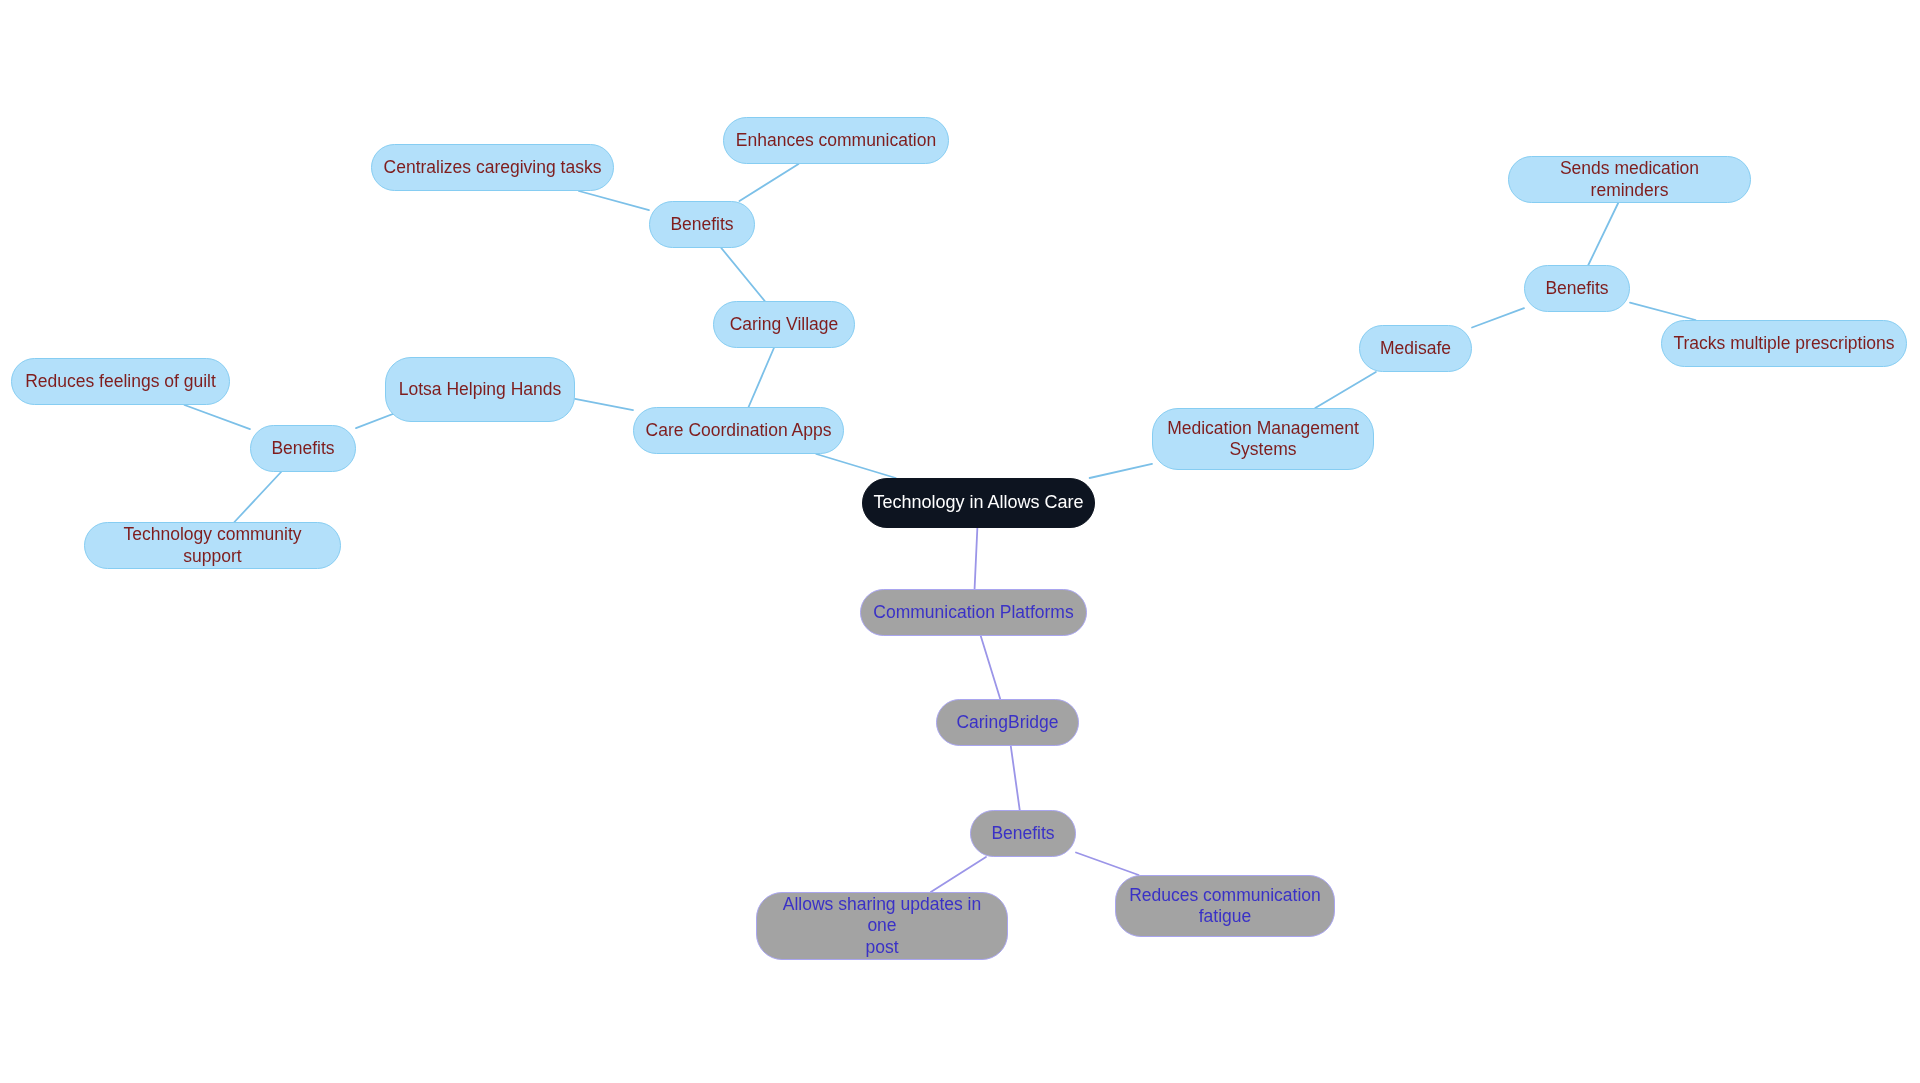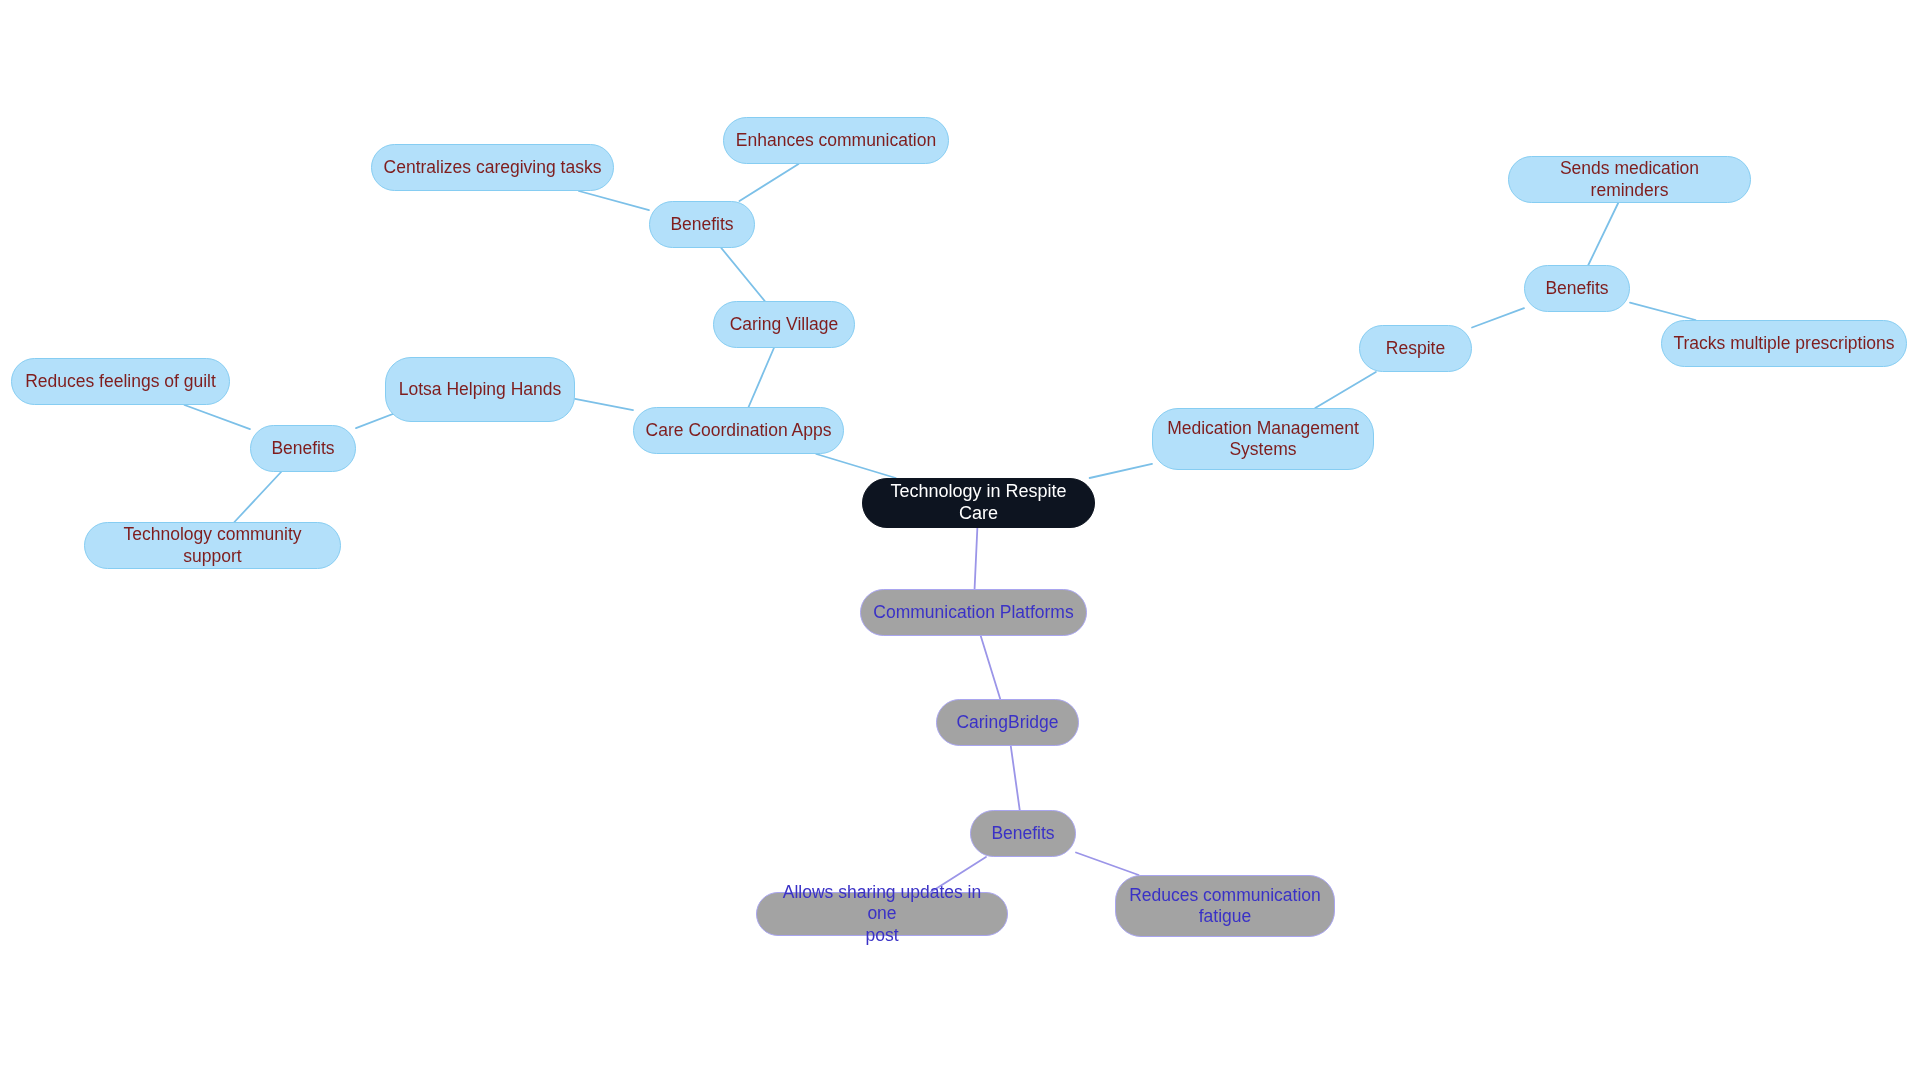--- a/index.html
+++ b/index.html
@@ -118,30 +118,30 @@
 
   <div class="node node-blue" id="n-caring_village" style="left:713px; top:301px; width:142px; height:47px;">
     <span>Caring Village</span>
   </div>
 
   <div class="node node-blue" id="n-care_coordination_apps" style="left:633px; top:407px; width:211px; height:47px;">
     <span>Care Coordination Apps</span>
   </div>
 
   <div class="node node-root" id="n-root" style="left:862px; top:478px; width:233px; height:50px;">
-    <span>Technology in Respite Care</span>
+    <span>Technology in Allows Care</span>
   </div>
 
   <div class="node node-blue" id="n-medication_management_systems" style="left:1152px; top:408px; width:222px; height:62px;">
     <span>Medication Management
 Systems</span>
   </div>
 
   <div class="node node-blue" id="n-medisafe" style="left:1359px; top:325px; width:113px; height:47px;">
-    <span>Respite</span>
+    <span>Medisafe</span>
   </div>
 
   <div class="node node-blue" id="n-medisafe_benefits" style="left:1524px; top:265px; width:106px; height:47px;">
     <span>Benefits</span>
   </div>
 
   <div class="node node-blue" id="n-sends_medication_reminders" style="left:1508px; top:156px; width:243px; height:47px;">
     <span>Sends medication reminders</span>
   </div>
 
@@ -154,21 +154,21 @@
   </div>
 
   <div class="node node-purple" id="n-caringbridge" style="left:936px; top:699px; width:143px; height:47px;">
     <span>CaringBridge</span>
   </div>
 
   <div class="node node-purple" id="n-caringbridge_benefits" style="left:970px; top:810px; width:106px; height:47px;">
     <span>Benefits</span>
   </div>
 
-  <div class="node node-purple" id="n-allows_sharing_updates" style="left:756px; top:892px; width:252px; height:44px;align-items:center;">
+  <div class="node node-purple" id="n-allows_sharing_updates" style="left:756px; top:892px; width:252px; height:68px;align-items:center;">
     <span>Allows sharing updates in one
 post</span>
   </div>
 
   <div class="node node-purple" id="n-reduces_communication_fatigue" style="left:1115px; top:875px; width:220px; height:62px;">
     <span>Reduces communication
 fatigue</span>
   </div>
 
 </div>

